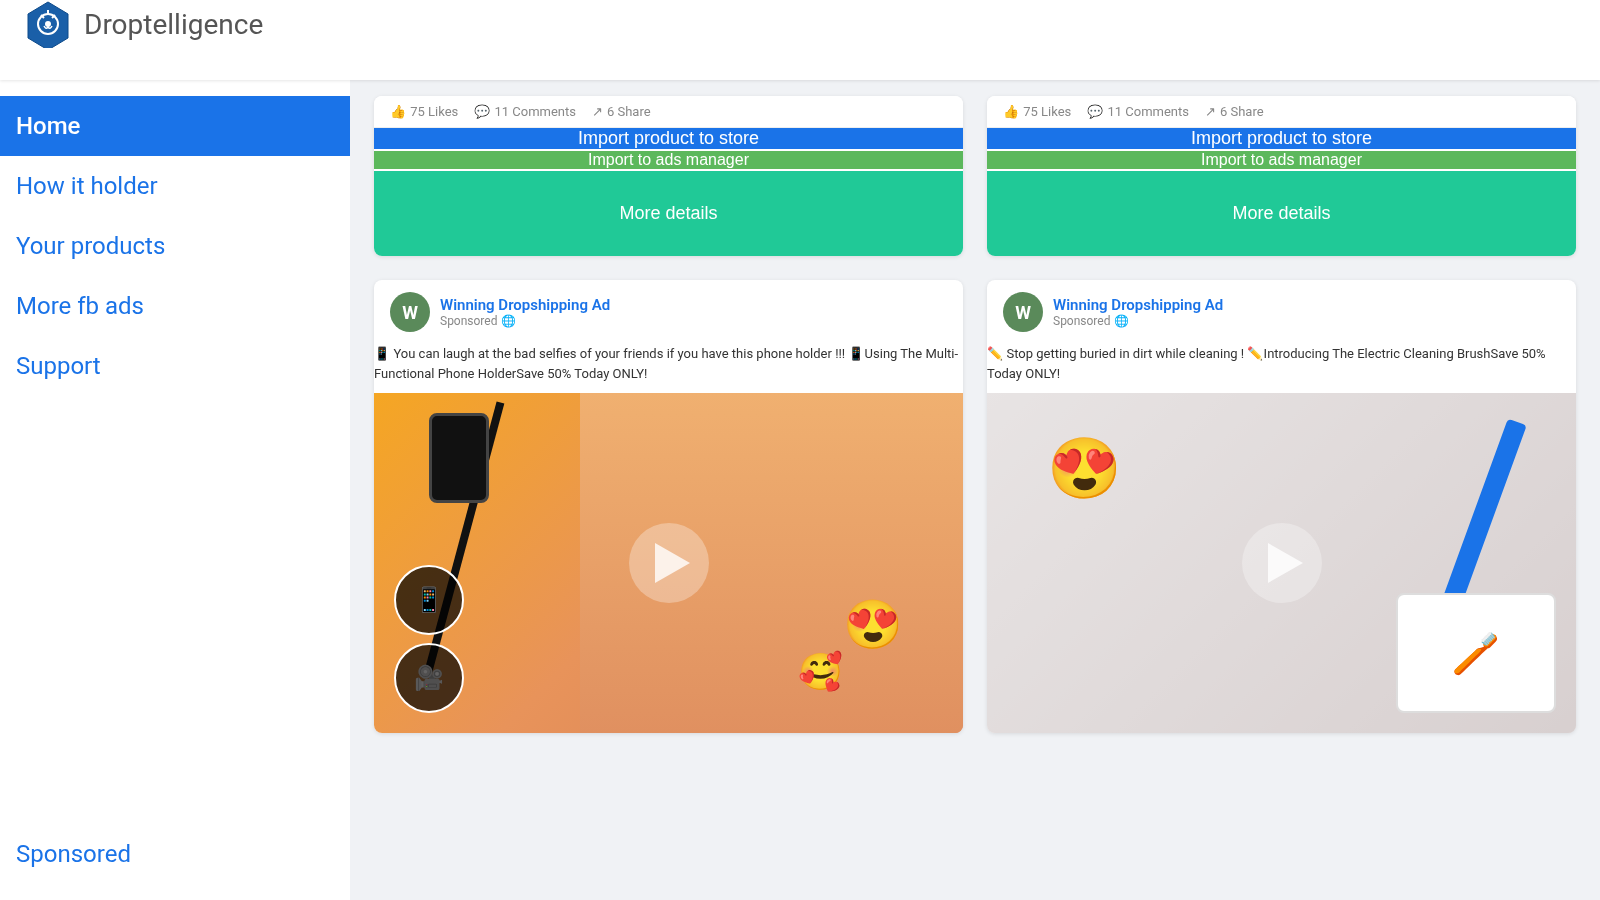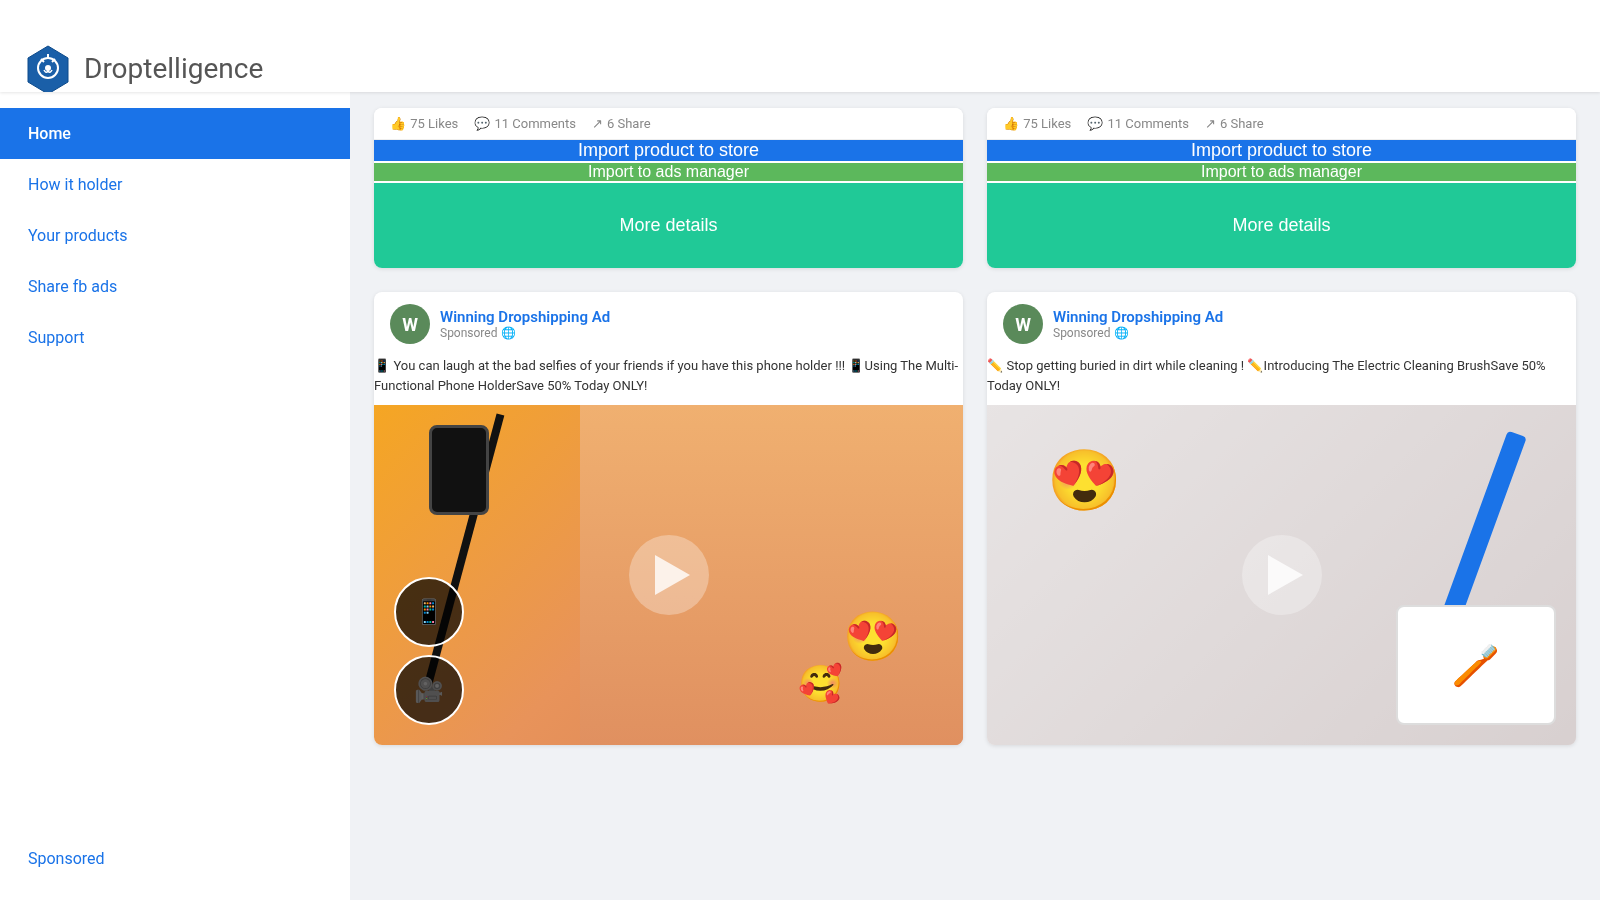--- a/index.html
+++ b/index.html
@@ -1,23 +1,23 @@
 <!DOCTYPE html>
 <html><head>
   <meta charset="utf-8">
   <style>
     * { box-sizing: border-box; margin: 0; padding: 0; }
     body { font-family: -apple-system, BlinkMacSystemFont, 'Segoe UI', Roboto, sans-serif; background: #f0f2f5; display: flex; flex-direction: column; height: 900px; overflow: hidden; }
 
     
     .header {
       background: #ffffff;
-      height: 92px;
-      display: flex;
-      align-items: flex-end;
+      height: 80px;
+      display: flex;
+      align-items: flex-start;
       padding: 0 24px;
       box-shadow: 0 1px 3px rgba(0,0,0,0.1);
       flex-shrink: 0;
       z-index: 10;
     }
     .logo-container {
       display: flex;
       align-items: center;
       gap: 12px;
     }
@@ -42,22 +42,22 @@
     .sidebar {
       width: 350px;
       background: #ffffff;
       flex-shrink: 0;
       padding: 16px 0;
       display: flex;
       flex-direction: column;
       box-shadow: 1px 0 3px rgba(0,0,0,0.05);
     }
     .sidebar-item {
-      padding: 16px 28px;
-      font-size: 16px;
+      padding: 16px 16px;
+      font-size: 24px;
       color: #1a73e8;
       cursor: pointer;
       font-weight: 400;
     }
     .sidebar-item.active {
       background: #1a73e8;
       color: #ffffff;
       font-weight: 500;
     }
     .sidebar-spacer { flex: 1; }
@@ -351,21 +351,21 @@
     <div class="sidebar-item active">
       <span>Home</span>
     </div>
     <div class="sidebar-item">
       <span>How it holder</span>
     </div>
     <div class="sidebar-item">
       <span>Your products</span>
     </div>
     <div class="sidebar-item">
-      <span>Share fb ads</span>
+      <span>More fb ads</span>
     </div>
     <div class="sidebar-item">
       <span>Support</span>
     </div>
     <div class="sidebar-spacer"></div>
     <div class="sidebar-item">
       <span>Sponsored</span>
     </div>
   </nav>
 

